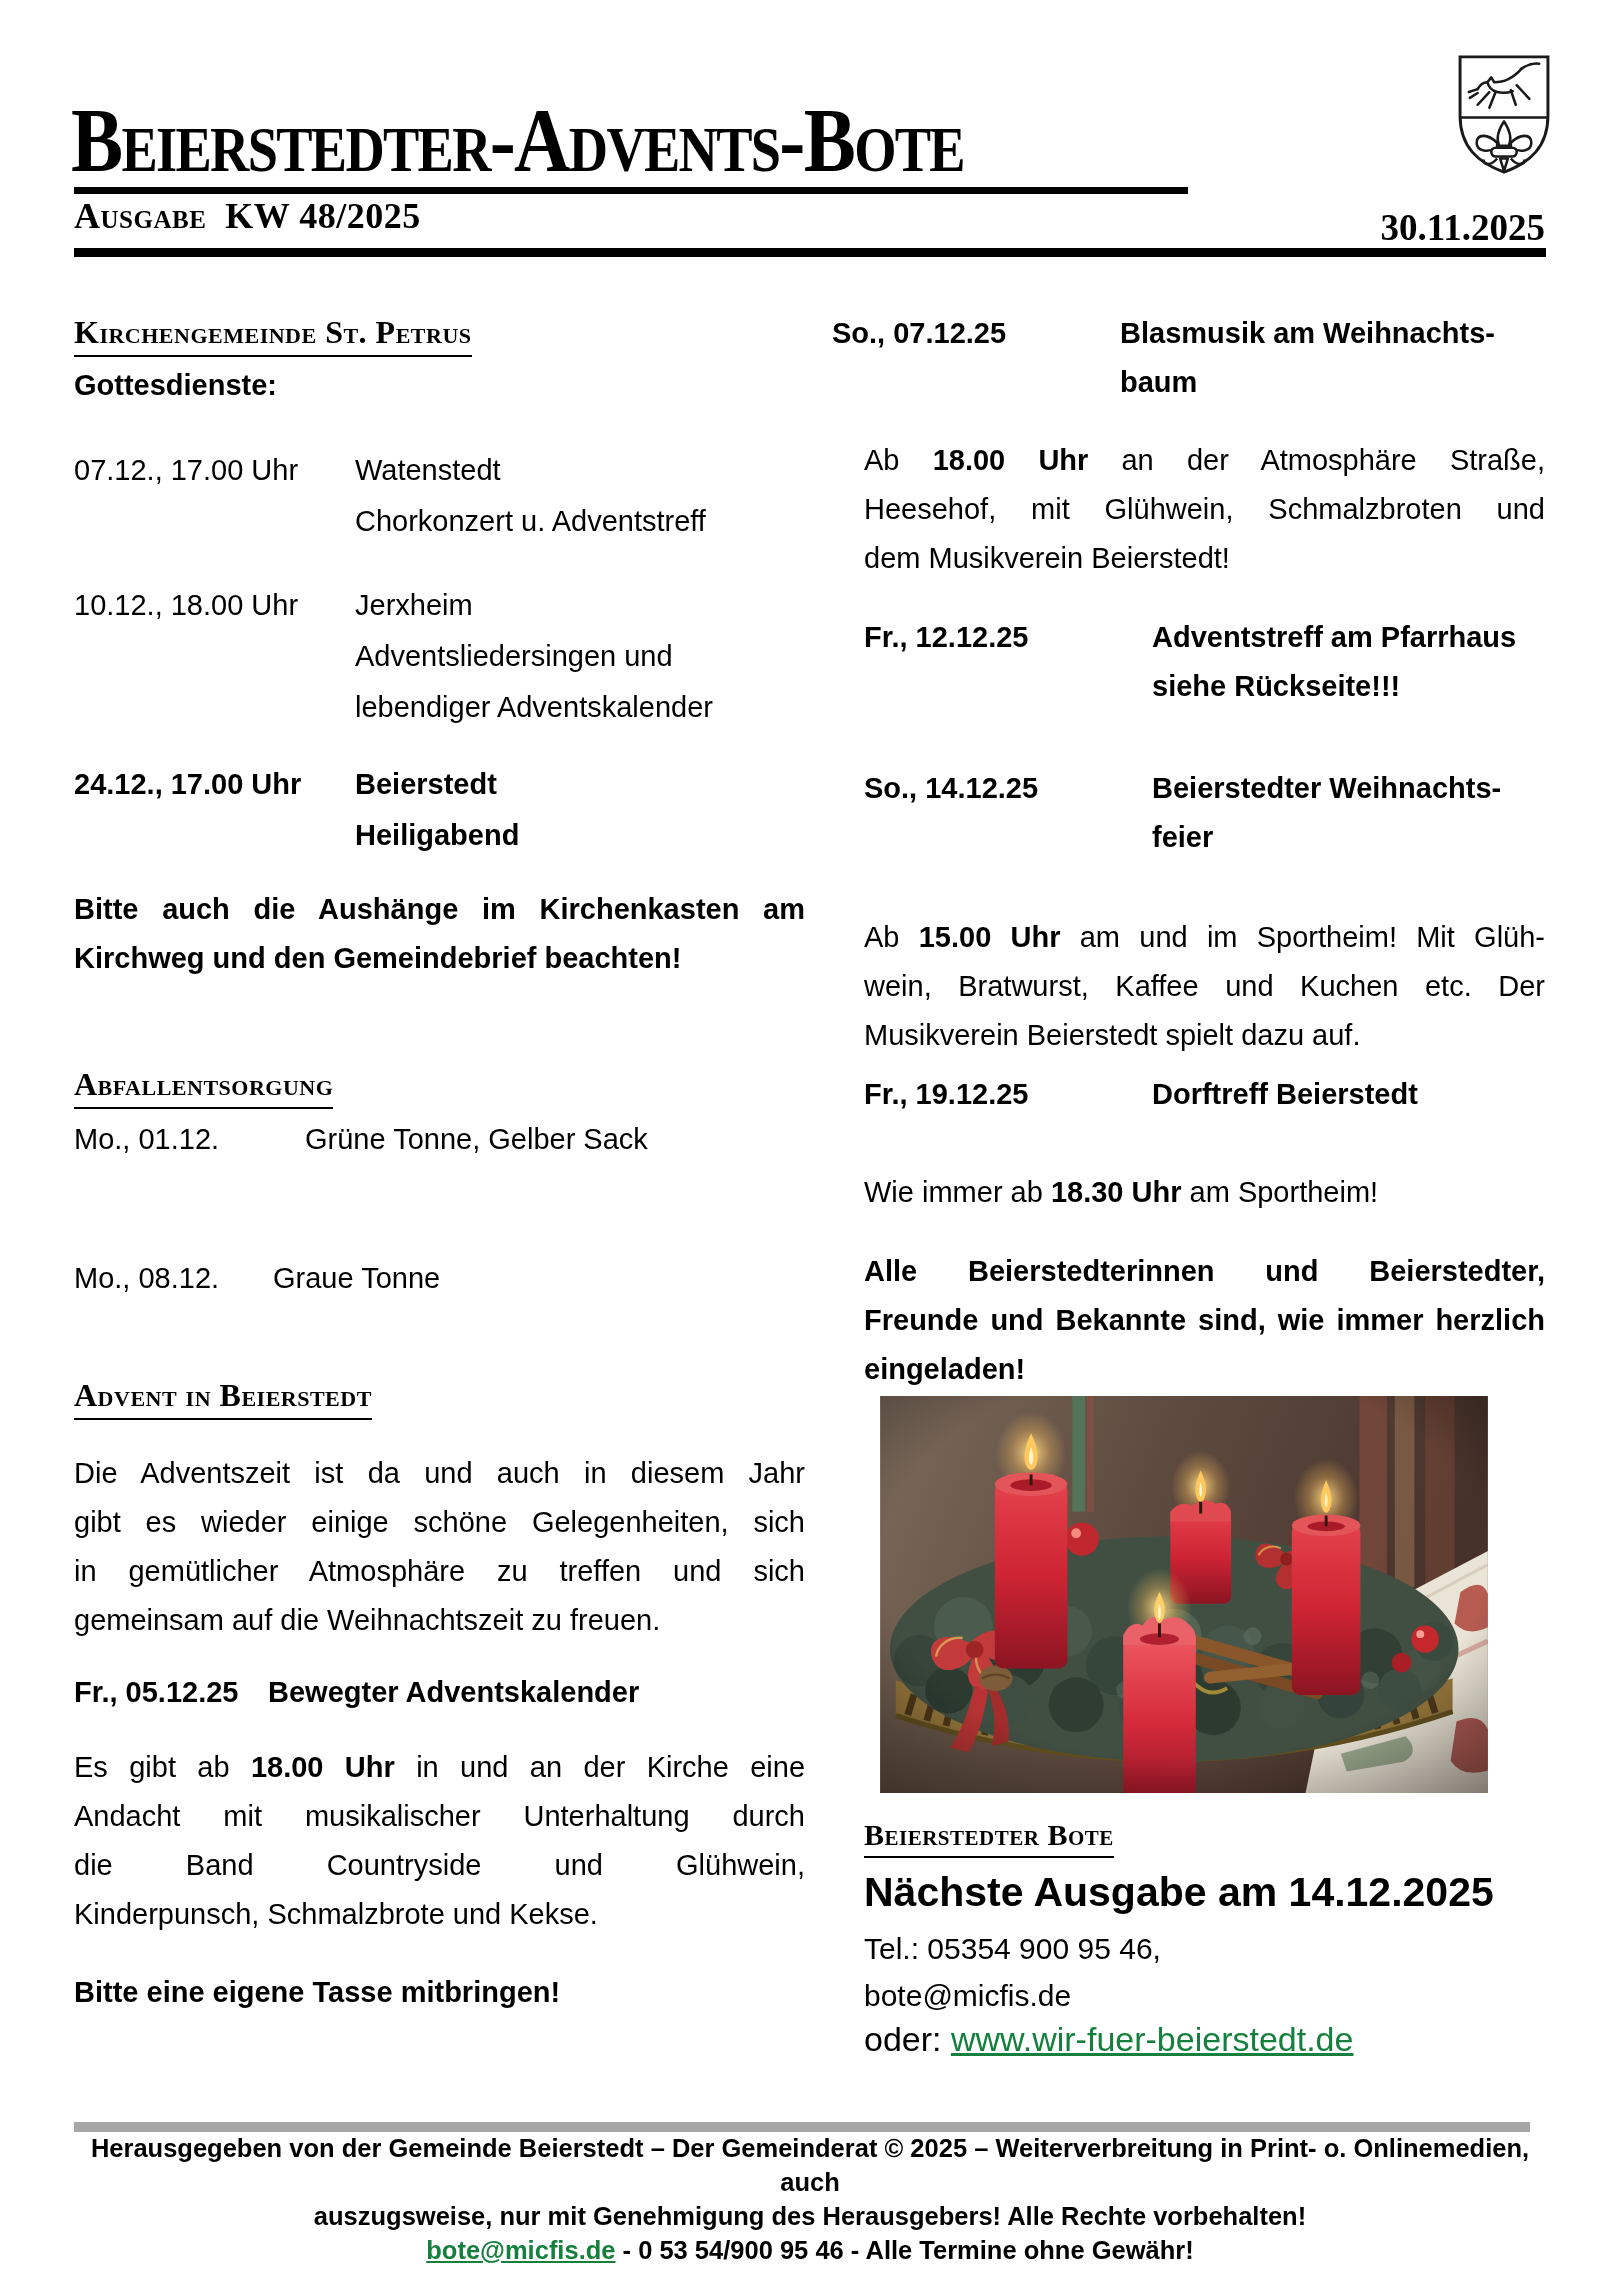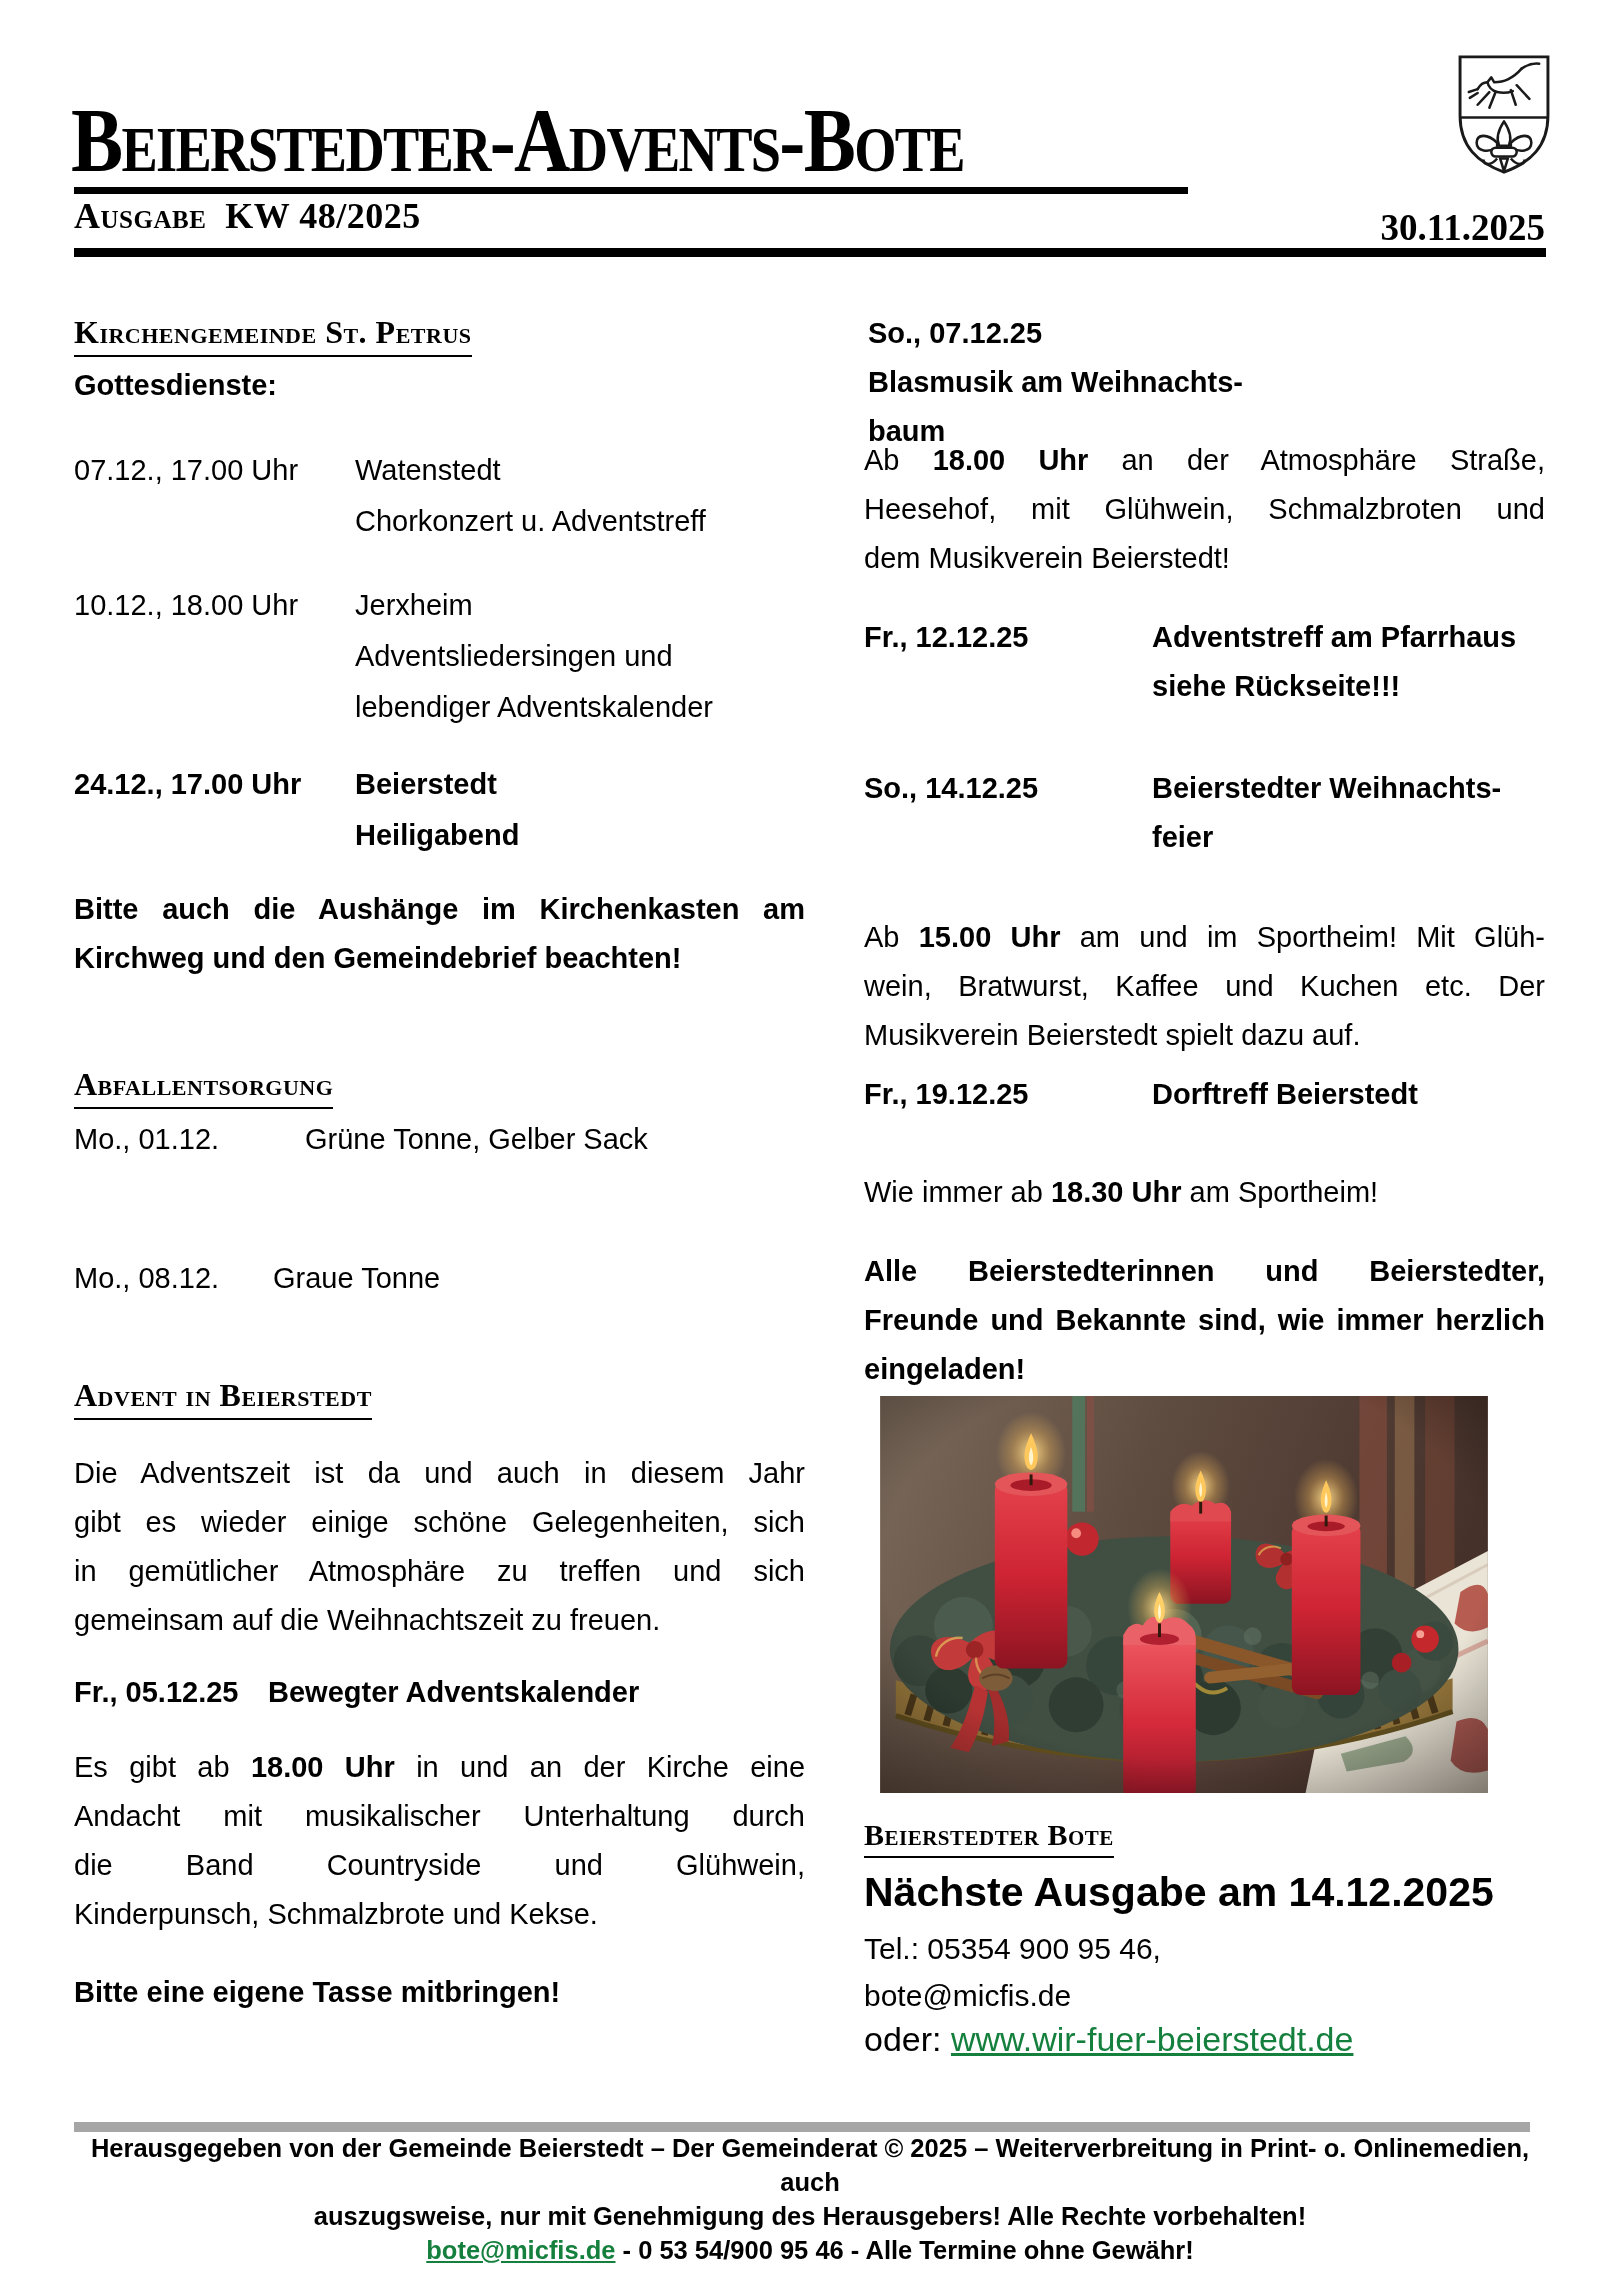--- a/index.html
+++ b/index.html
@@ -175,21 +175,21 @@
 
   <div class="abs lh50 para" style="left:74px;top:1743px;width:731px;">
     <div class="jf"><span>Es gibt ab </span><span class="b">18.00 Uhr</span><span> in und an der Kirche eine</span></div>
     <div class="jf">Andacht mit musikalischer Unterhaltung durch</div>
     <div class="jf">die Band Countryside und Glühwein,</div>
     <div>Kinderpunsch, Schmalzbrote und Kekse.</div>
   </div>
 
   <div class="abs b lh50" style="left:74px;top:1968px;">Bitte eine eigene Tasse mitbringen!</div>
 
-  <div class="abs row lh50 b" style="left:868px;top:309px;width:681px;flex-direction:column;">
+  <div class="abs row lh50 b" style="left:832px;top:309px;width:681px;">
     <div class="date" style="width:288px;">So., 07.12.25</div>
     <div class="desc">
       <span>Blasmusik am Weihnachts-</span><br>
       <span>baum</span>
     </div>
   </div>
 
   <div class="abs lh50 para" style="left:864px;top:436px;width:681px;">
     <div class="jf"><span>Ab </span><span class="b">18.00 Uhr</span><span> an der Atmosphäre Straße,</span></div>
     <div class="jf">Heesehof, mit Glühwein, Schmalzbroten und</div>

